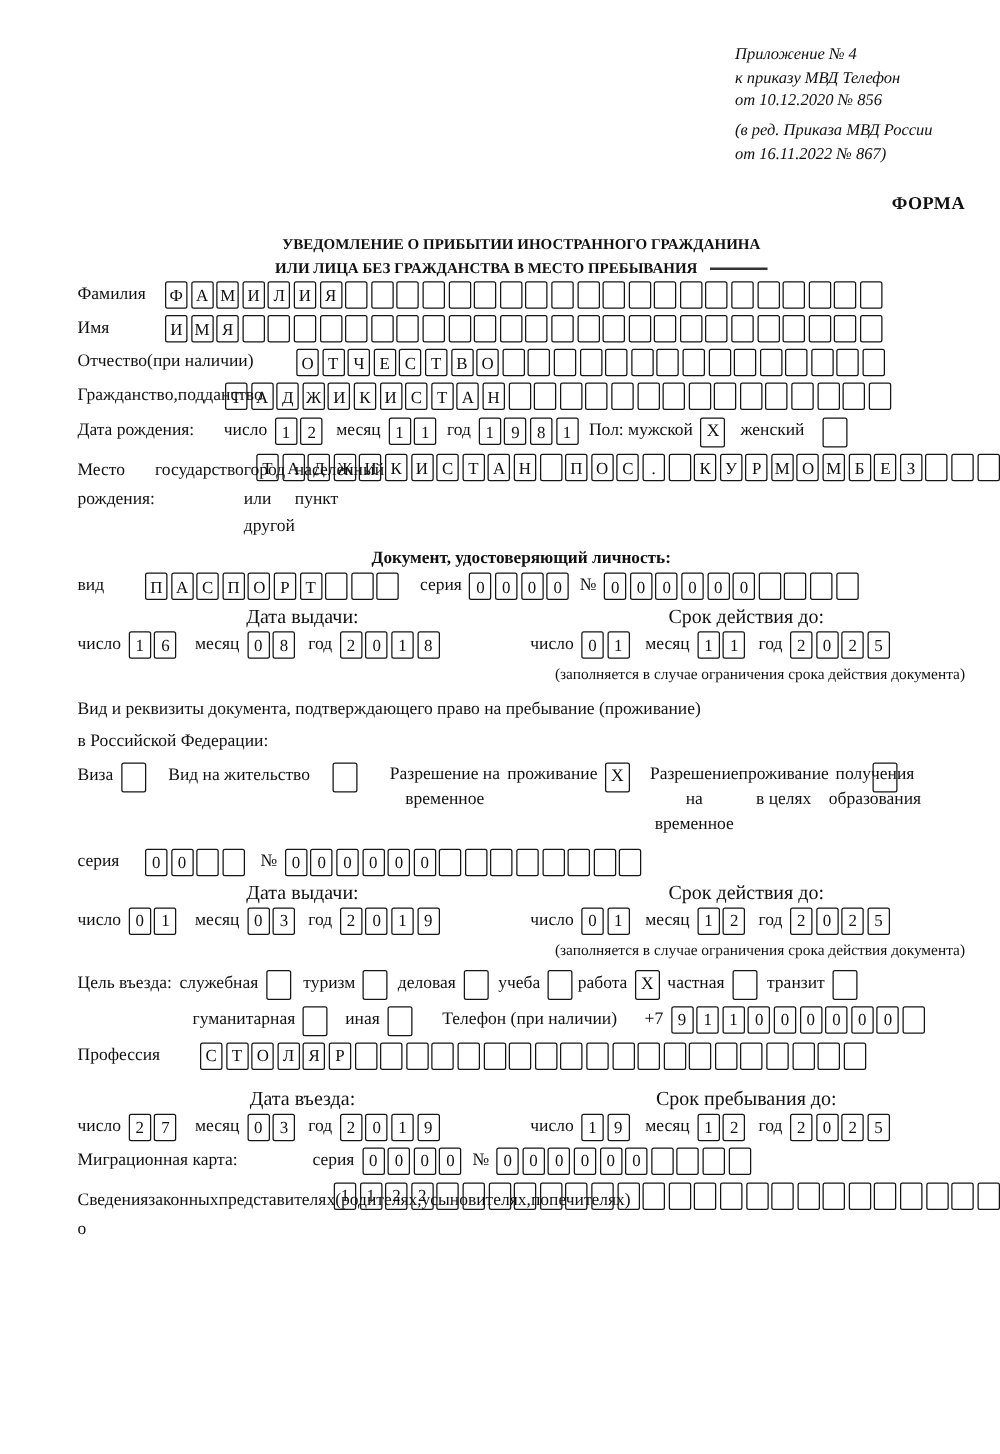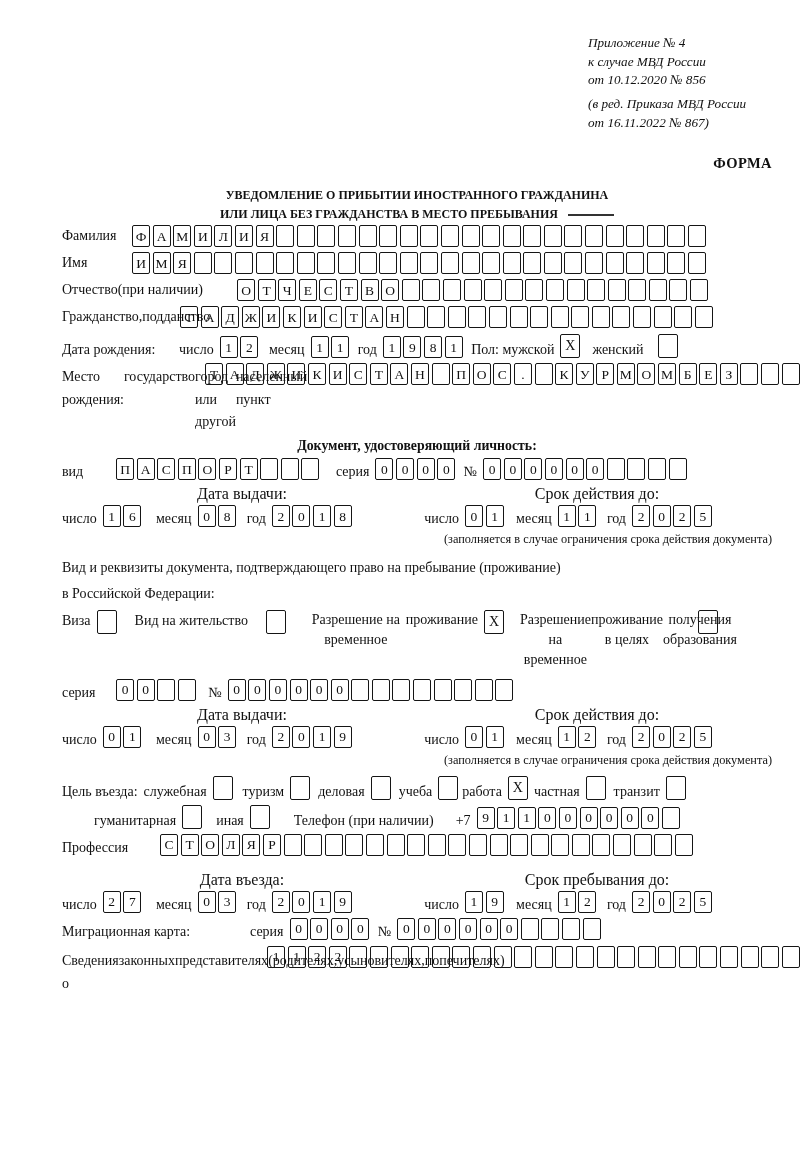--- a/index.html
+++ b/index.html
@@ -5,42 +5,42 @@
   html,body{margin:0;padding:0;background:#fff;}
   .page{width:800px;height:1163px;box-sizing:border-box;padding:34px 28px 0 62px;
         font-family:"Liberation Serif","DejaVu Serif",serif;color:#111;overflow:hidden;}
   .appendix{margin-left:526px;font-size:13.2px;line-height:1.42;font-style:italic;}
   .appendix .gap{height:5px;}
   .forma{margin-top:22px;text-align:right;font-weight:bold;font-size:14.5px;letter-spacing:.4px;}
   .title{margin-top:14px;text-align:center;font-weight:bold;font-size:12px;line-height:1.65;}
   .title .uline{display:inline-block;width:46px;border-bottom:2px solid #333;margin-left:10px;transform:translateY(-2px);}
   .sect{margin-top:18px;font-weight:bold;font-size:14.2px;margin-bottom:14px;}
   .r{display:flex;align-items:flex-start;margin-bottom:5px;font-size:14px;}
-  .rc{display:flex;align-items:flex-end;margin-bottom:5px;font-size:14px;}
+  .rc{display:flex;align-items:flex-start;margin-bottom:5px;font-size:14px;}
   .lbl{flex:none;padding-top:3px;}
   .cells{display:flex;flex:none;}
   .cb{flex:none;width:16px;height:20px;border:1.5px solid #151515;border-radius:2px;margin-right:2.6px;
       display:inline-flex;align-items:center;justify-content:center;font-size:13.5px;line-height:1;}
   .ckb{flex:none;width:18px;height:22px;border:1.5px solid #151515;border-radius:2px;
       display:inline-flex;align-items:center;justify-content:center;font-size:14px;}
   .dlbl{flex:none;margin:0 6px 0 0;padding-top:3px;}
   .note{font-size:12.3px;}
   .chdr{font-weight:bold;font-size:13.8px;text-align:center;margin:2px 0 4px 0;}
   .twocol{display:flex;margin-bottom:2px;}
   .stack{display:flex;flex-direction:row;}
   .optxt{text-align:center;font-size:14px;line-height:1.45;}
 </style>
 </head>
 <body>
 
 <div class="page">
 
   <div class="appendix">
     <div>Приложение № 4</div>
-    <div>к случае МВД России</div>
+    <div>к приказу МВД Телефон</div>
     <div>от 10.12.2020 № 856</div>
     <div class="gap"></div>
     <div>(в ред. Приказа МВД России</div>
     <div>от 16.11.2022 № 867)</div>
   </div>
 
   <div class="forma">ФОРМА</div>
 
   <div class="title">
     <div>УВЕДОМЛЕНИЕ О ПРИБЫТИИ ИНОСТРАННОГО ГРАЖДАНИНА</div>
@@ -479,21 +479,21 @@
     <span class="ckb"></span>
     <span class="dlbl" style="margin-left:4px">работа</span>
     <span class="ckb">X</span>
     <span class="dlbl" style="margin-left:6px">частная</span>
     <span class="ckb"></span>
     <span class="dlbl" style="margin-left:8px">транзит</span>
     <span class="ckb"></span>
   </div>
 
   <div class="rc">
-    <span class="dlbl" style="margin-left:32px">гуманитарная</span>
+    <span class="dlbl" style="margin-left:92px">гуманитарная</span>
     <span class="ckb"></span>
     <span class="dlbl" style="margin-left:14px">иная</span>
     <span class="ckb"></span>
     <span class="dlbl" style="margin-left:24px">Телефон (при наличии)</span>
     <span class="dlbl" style="margin-left:16px">+7</span>
     <span class="cells">
         <span class="cb">9</span>
         <span class="cb">1</span>
         <span class="cb">1</span>
         <span class="cb">0</span>

